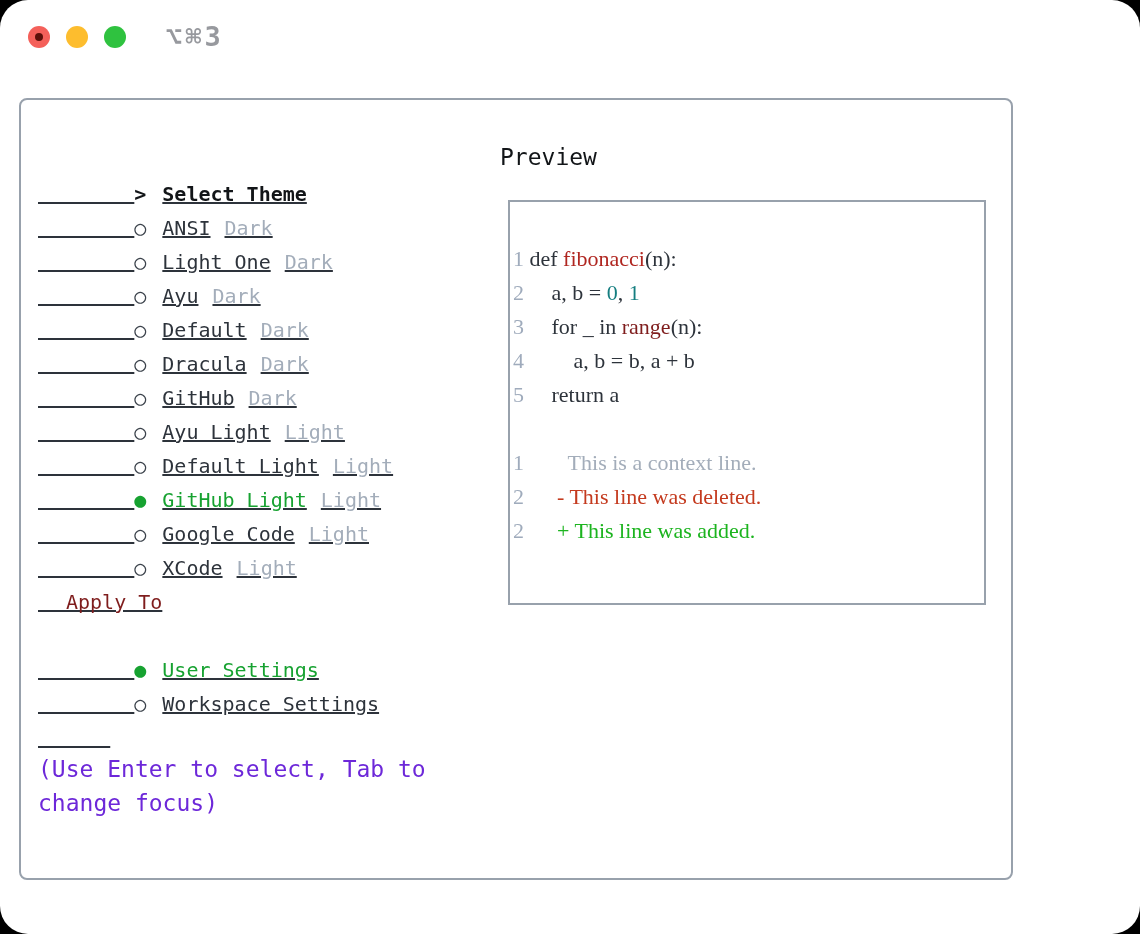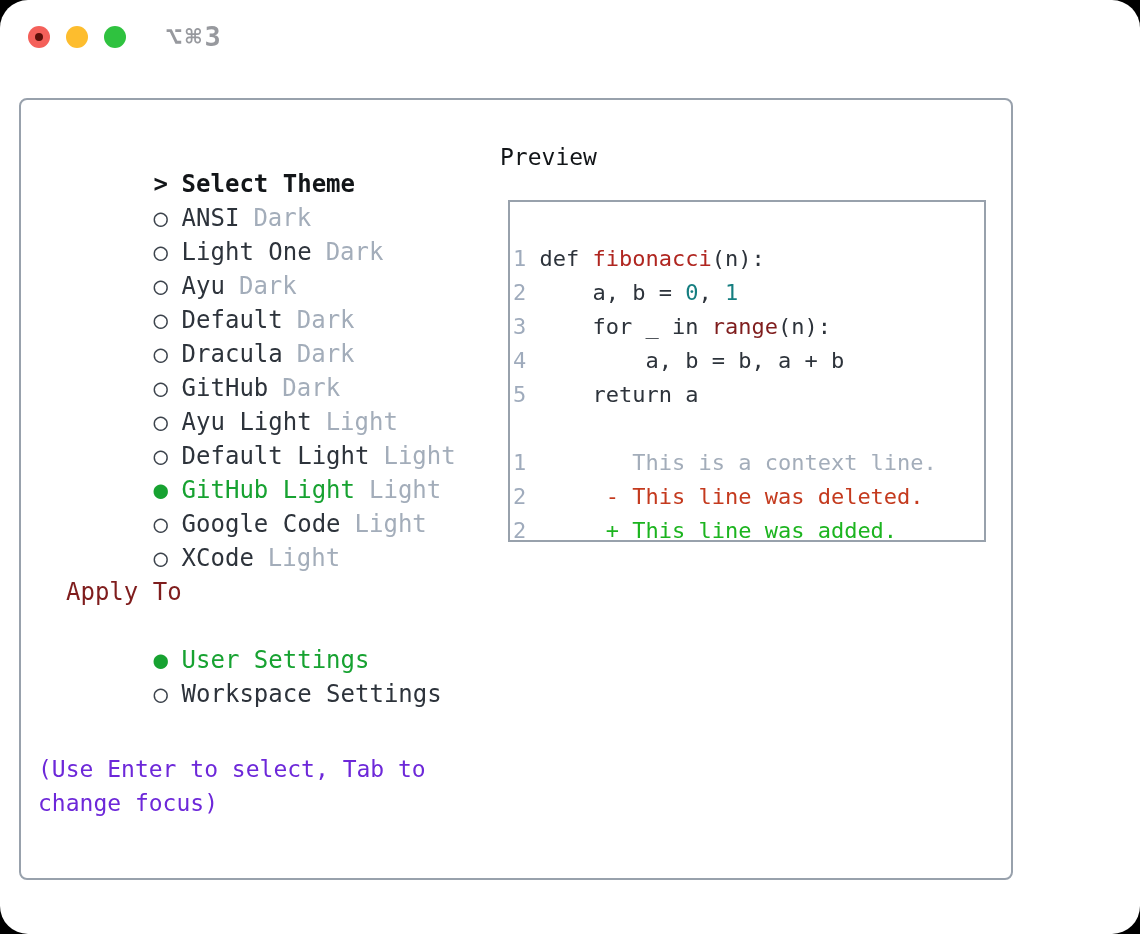--- a/index.html
+++ b/index.html
@@ -15,36 +15,36 @@
   .light-yellow { left:66px;  background:#fdbd2e; }
   .light-green  { left:104px; background:#2fc23f; }
   .light-red .dot { position:absolute; left:7px; top:7px; width:8px; height:8px;
     border-radius:50%; background:#5c100a; }
   .shortcut { position:absolute; left:166px; top:21px; font-size:27px; line-height:32px;
     font-weight:bold; color:#97999e; letter-spacing:3px; }
   
   .panel { position:absolute; left:19px; top:98px; width:994px; height:782px;
     border:2px solid #98a1ac; border-radius:8px; box-sizing:border-box; background:#fff; }
   
-  .list { position:absolute; left:17px; top:33px; font-size:24px; color:#2d333b; }
+  .list { position:absolute; left:17px; top:43px; font-size:20px; color:#2d333b;text-decoration:underline; }
   .row { height:34px; line-height:34px; white-space:pre; }
   .row .marker { display:inline-block; width:28px; color:#3c434c; }
   .row .tag { color:#a3adba; margin-left:14px; }
   .row.header { font-weight:bold; color:#121518; }
   .row.header .marker { color:#121518; }
   .row.selected .marker, .row.selected .label { color:#17a231; }
   .row.section-header { color:#7f1d1d; padding-left:28px; }
   .spacer { height:34px; }
   .hint { position:absolute; left:17px; top:652px; width:430px;
     font-size:23px; line-height:34px; color:#6d28d9; }
   
   .preview-title { position:absolute; left:479px; top:40px; height:34px; line-height:34px;
     font-size:23px; font-weight:normal; color:#121518; }
-  .preview-box { position:absolute; left:487px; top:100px; width:478px; height:342px;
-    border:2px solid #98a1ac; box-sizing:border-box; background:#fff; }
+  .preview-box { position:absolute; left:487px; top:100px; width:478px; height:405px;
+    border:2px solid #98a1ac; box-sizing:border-box; background:#fff;font-family:Liberation Serif, serif; }
   .code { position:absolute; left:3px; top:40px; font-size:22px; line-height:34px; }
   .cl { height:34px; white-space:pre; color:#2d333b; }
   .num { color:#9fabbc; }
   .fn  { color:#b02620; }
   .lit { color:#157e80; }
   .kw  { color:#7f1d1d; }
   .ctx { color:#a3adba; }
   .del { color:#c43a1e; }
   .add { color:#1cb41f; }
 </style>

